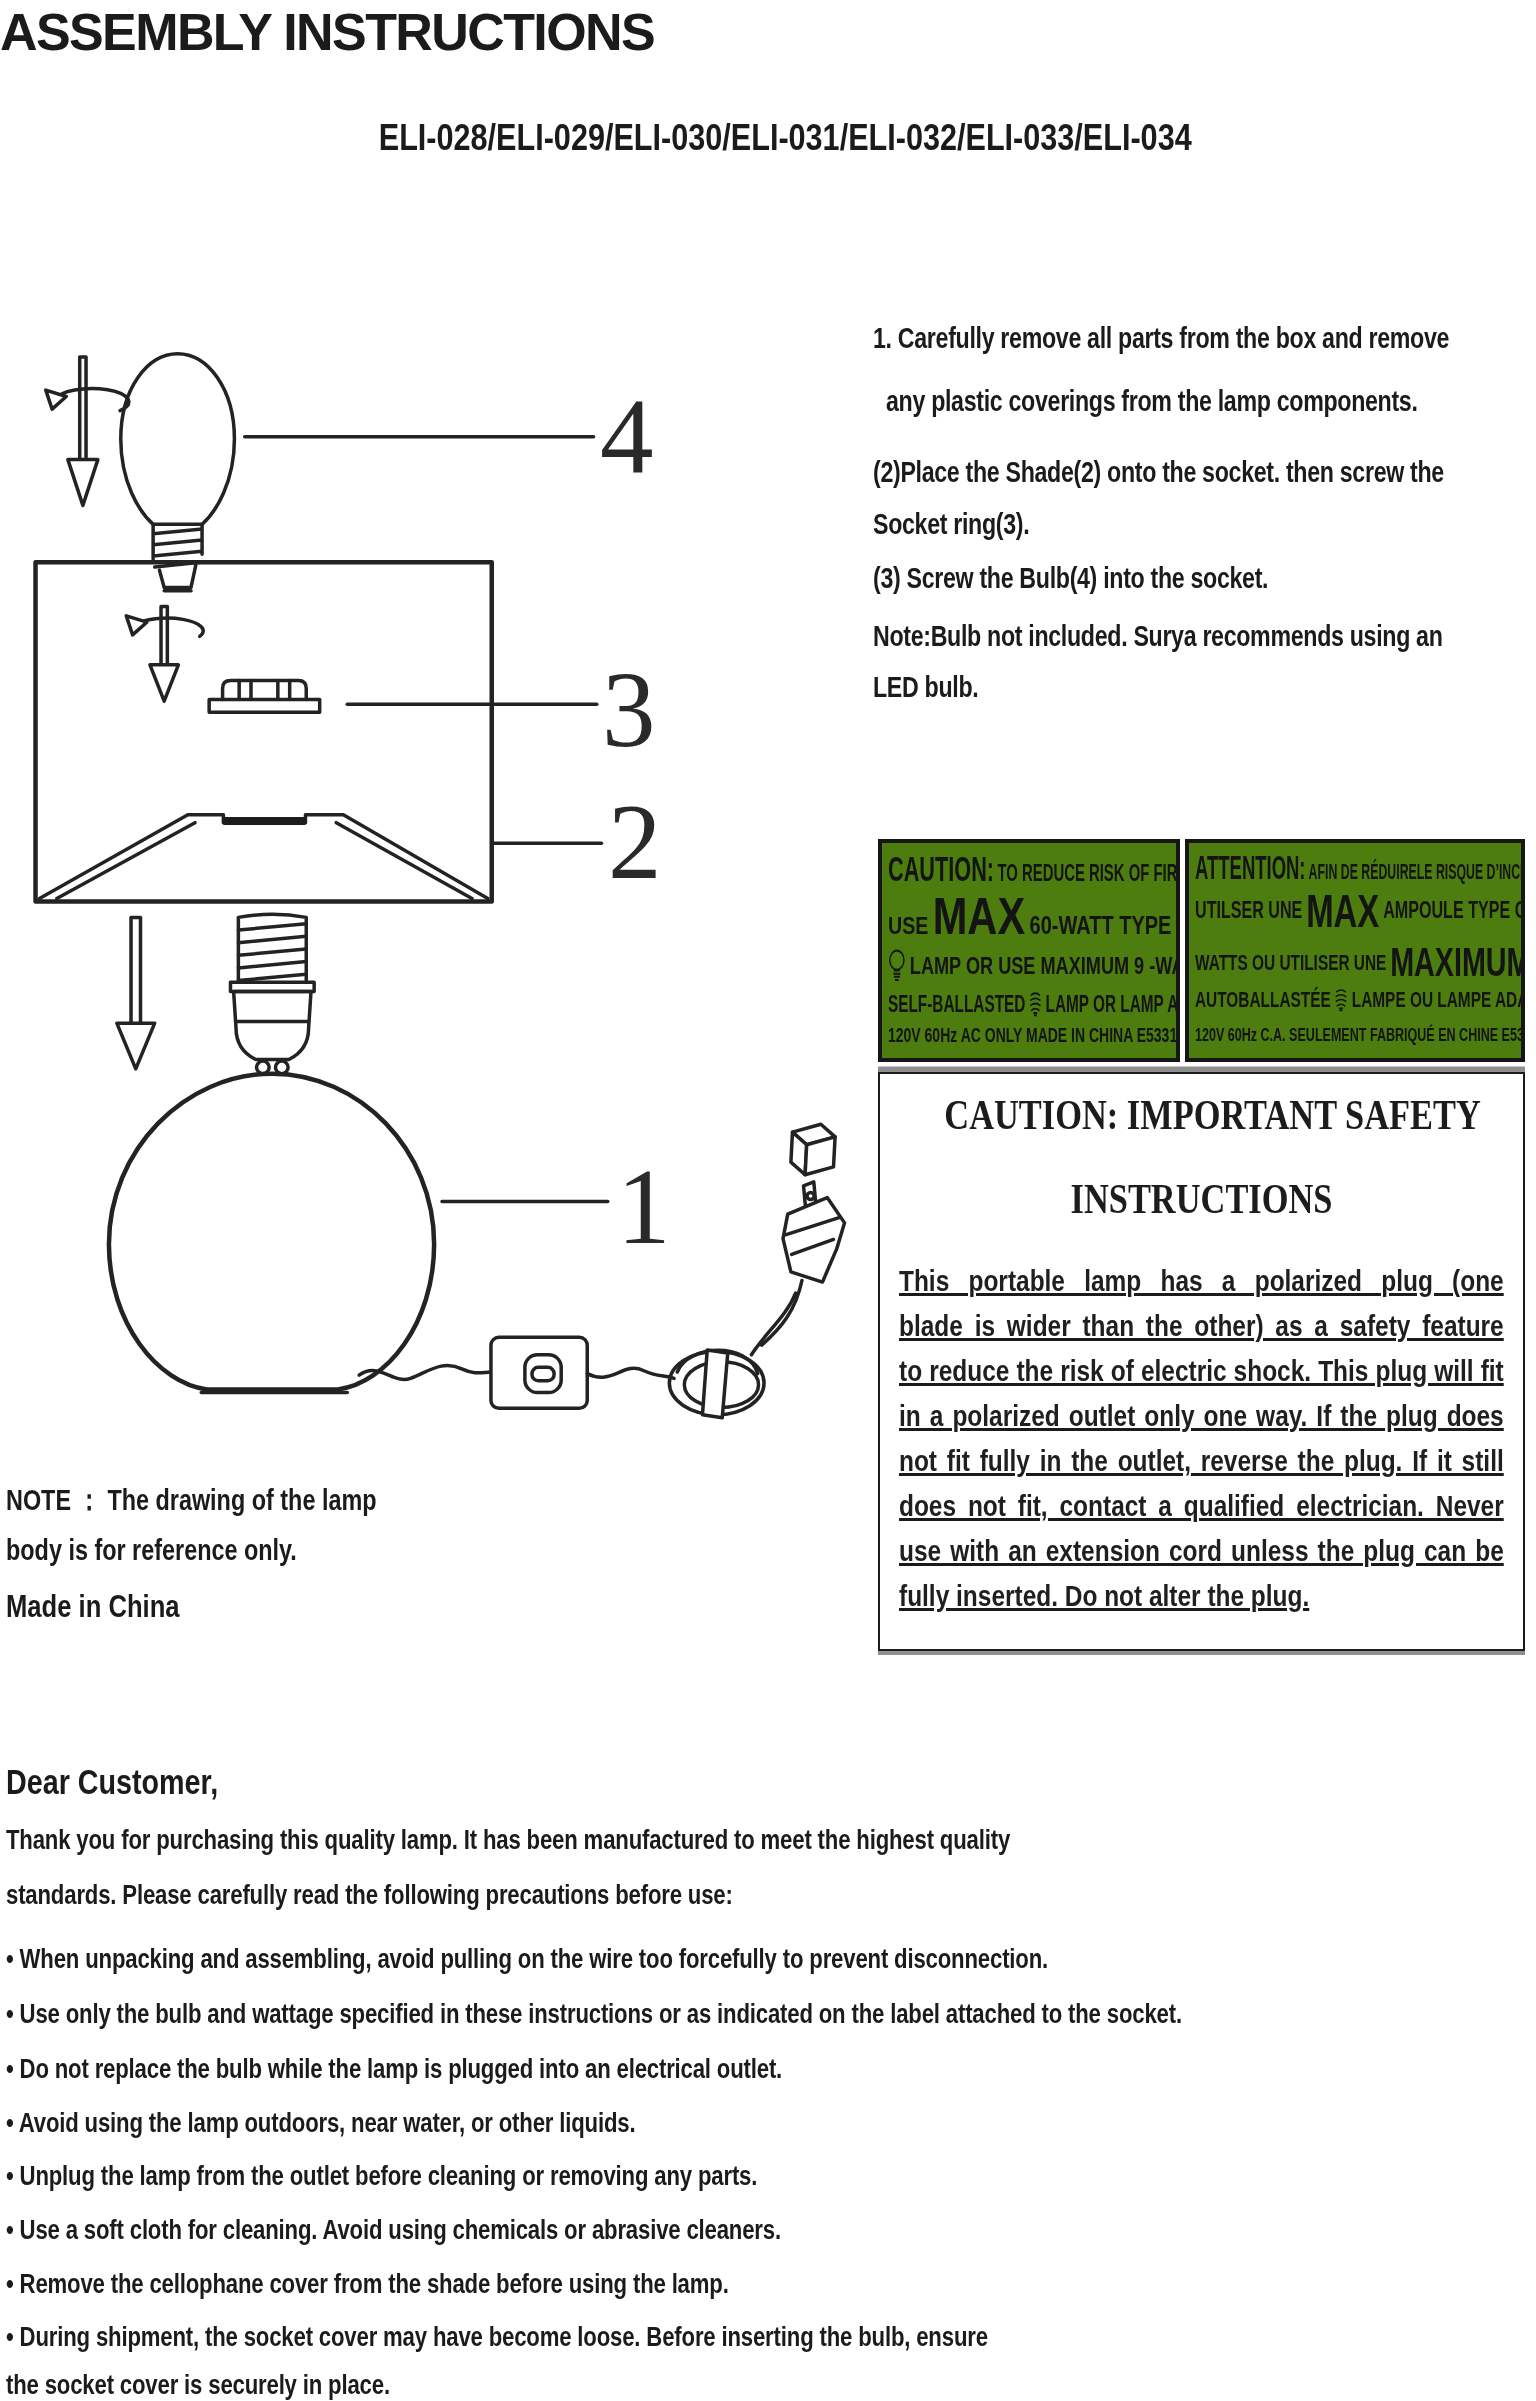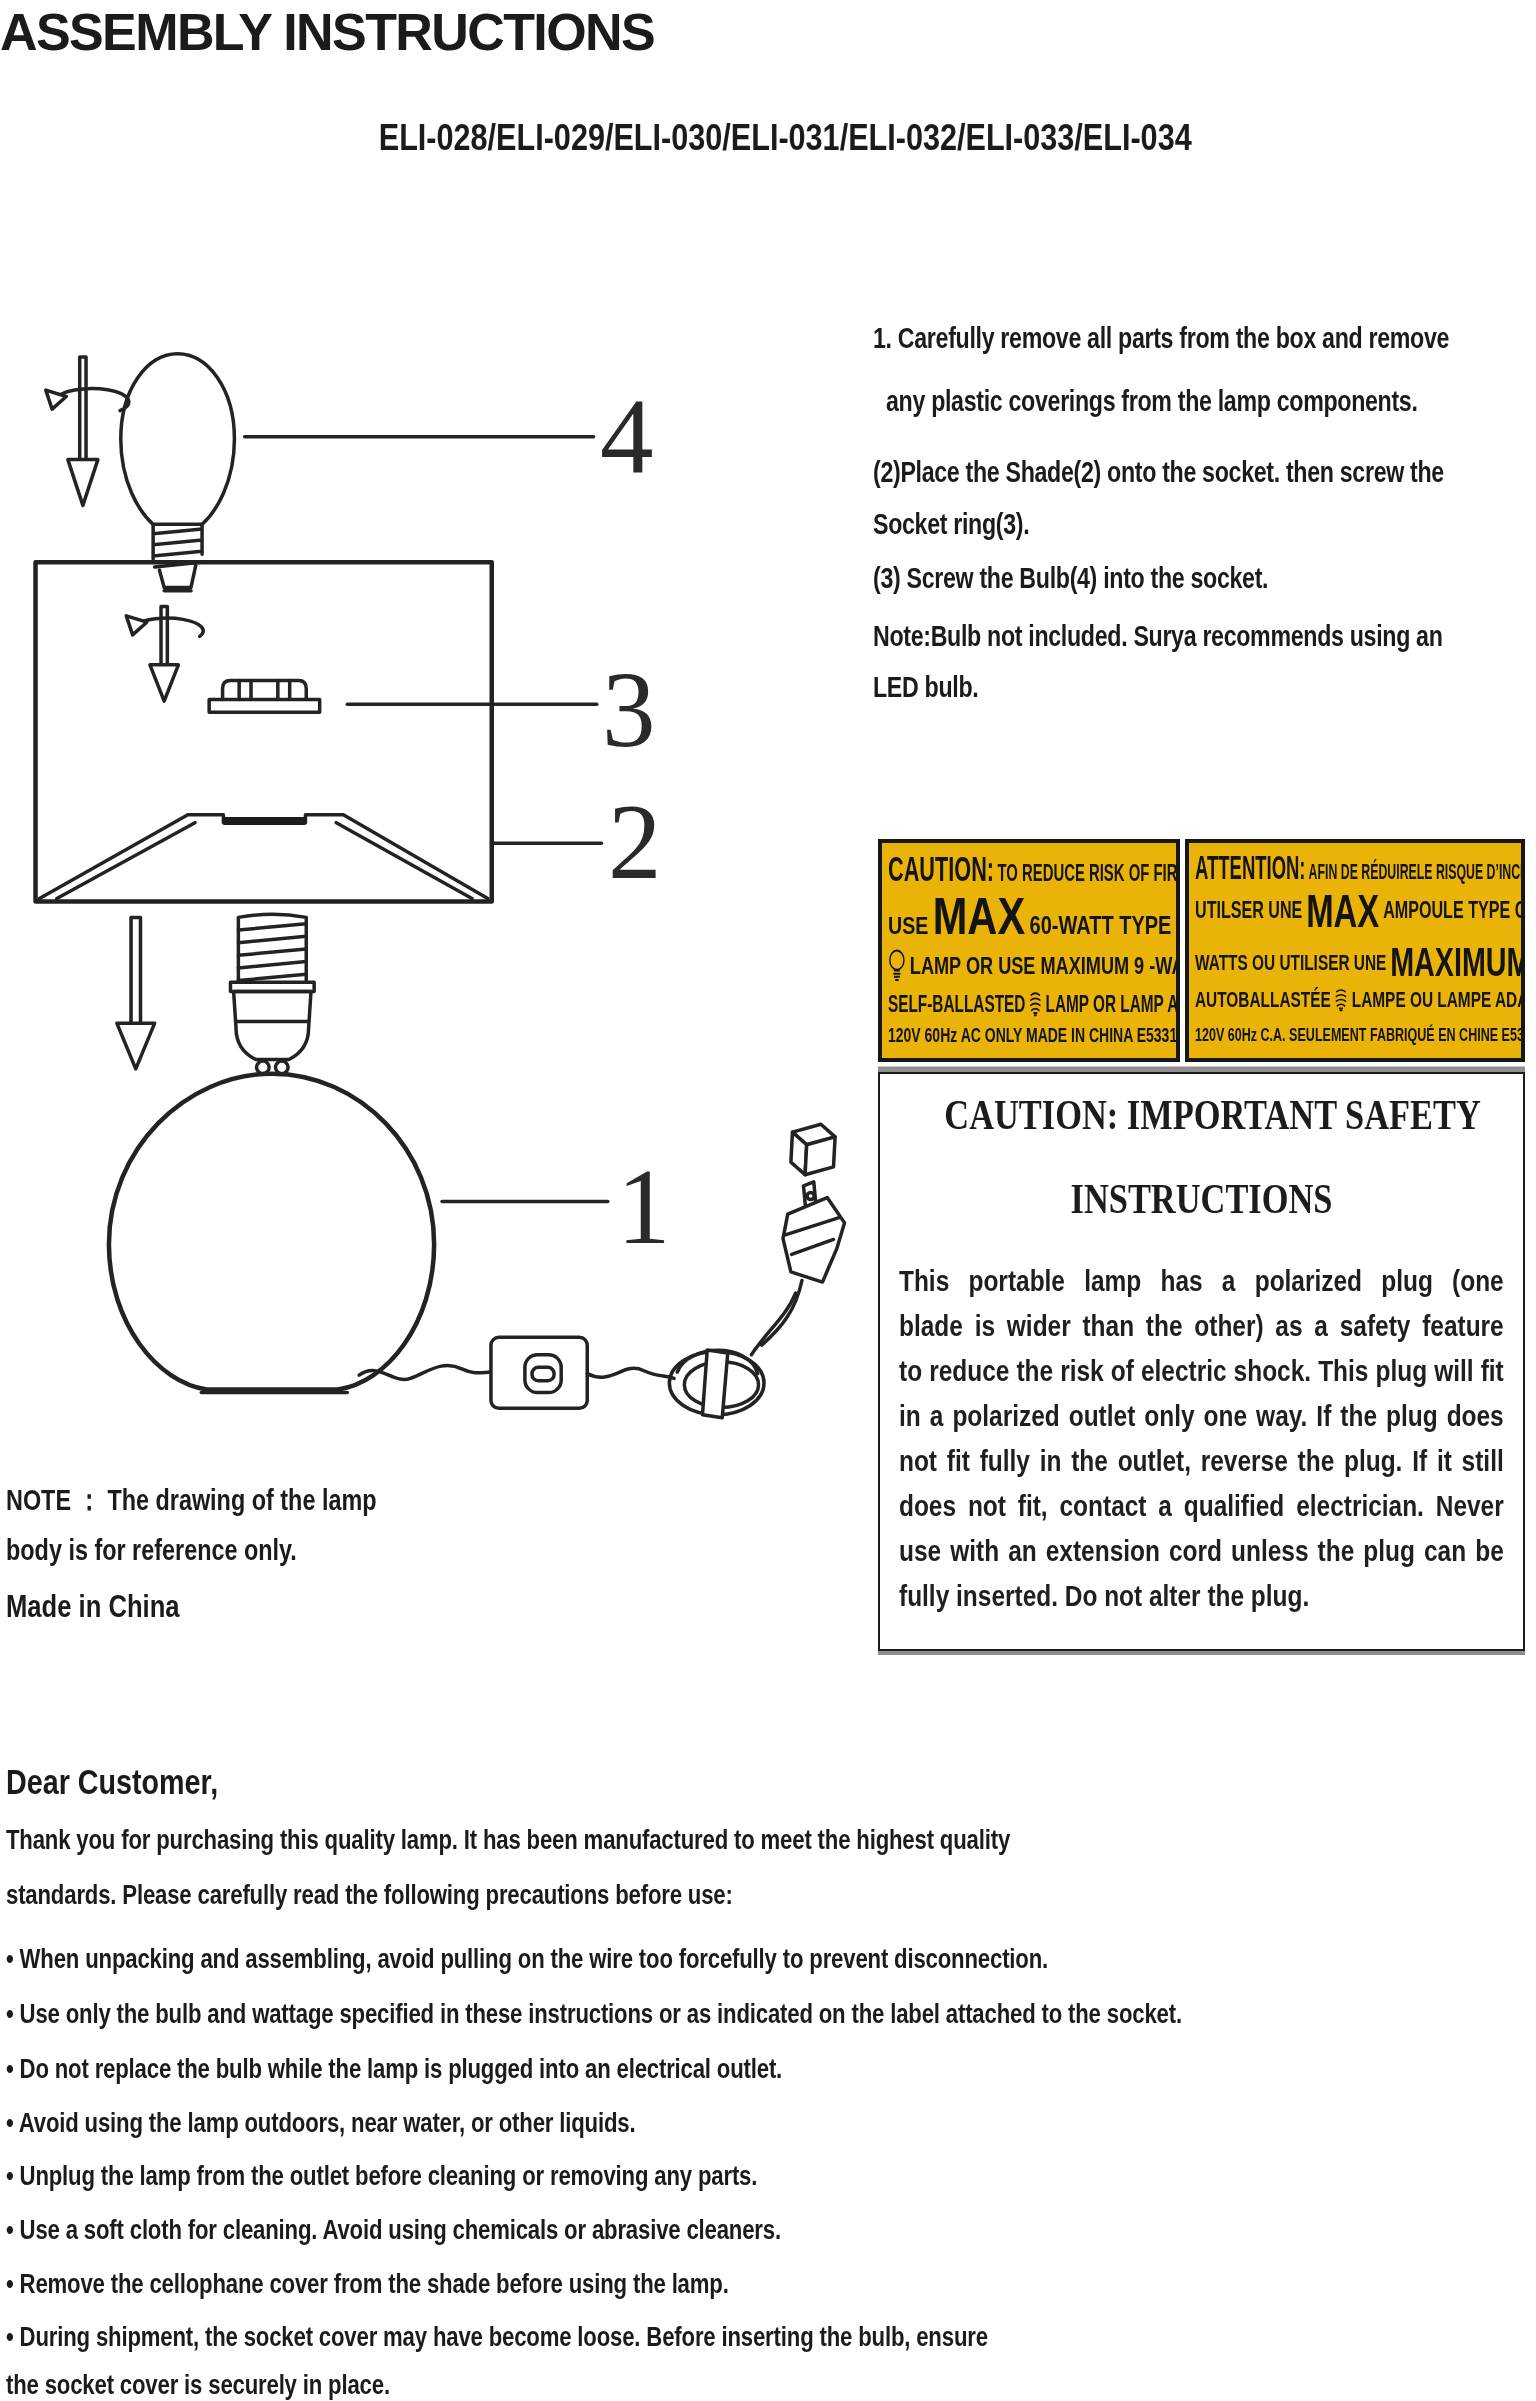--- a/index.html
+++ b/index.html
@@ -18,35 +18,35 @@
   .page-title { left:0; right:0; top:3.2px; text-align:left; font-size:52px; letter-spacing:-1.6px; }
   .models { left:0; right:0; top:117px; text-align:center; font-size:36px;margin-left:35px; }
   .models-inner { display:inline-block; transform:scaleX(0.85); transform-origin:50% 0; }
 
   .step { font-size:29px; letter-spacing:-0.4px; transform:scaleX(0.80); }
 
   .part-num { position:absolute; font-family:"Liberation Serif", serif; font-weight:400;
               color:#2a2a2a; font-size:107px; line-height:1; }
 
   
-  .rating-label { position:absolute; box-sizing:border-box; border:4px solid #161616; background:#eab308; overflow:hidden; }
+  .rating-label { position:absolute; box-sizing:border-box; border:4px solid #161616; background:#4d7c0f; overflow:hidden; }
   .cl { position:absolute; white-space:nowrap; font-weight:bold; color:#141414;
         transform-origin:0 0; display:flex; align-items:baseline; gap:5.5px; line-height:1; }
   .cl .icoflex { align-self:center; }
   .cl svg { display:block; }
 
   
   .safety-box { position:absolute; left:878px; top:1072px; width:647px; height:579px;
                 box-sizing:border-box; border:2.4px solid #1c1c1c; background:#fff;
                 box-shadow:0 -5.5px 0 #8f8f8f, 0 4px 0 #8f8f8f; }
   .sb-h { text-align:center; font-family:"Liberation Serif", serif; font-weight:bold; color:#1c1c1c;
           font-size:43px; white-space:nowrap; transform:scaleX(0.80); transform-origin:50% 0; line-height:1; }
   .sb-h1 { margin-top:19px; }
   .sb-h2 { margin-top:41px; }
-  .sb-body { margin:38px 16px 0 19px; }
+  .sb-body { margin:38px 16px 0 19px;text-decoration:underline; }
   .sline { width:742px; transform:scaleX(0.815); transform-origin:0 0;
            font-size:30px; font-weight:bold; color:#1f1f1f; line-height:45px;
            text-align:justify; text-align-last:justify; }
   .sline-last { text-align-last:left; }
 
   .note-line { font-size:30px; transform:scaleX(0.78); }
   .madein { font-size:32px; transform:scaleX(0.80); }
 
   .salutation { font-size:35px; transform:scaleX(0.82); }
   .bl { font-size:27px; transform:scaleX(0.82); letter-spacing:-0.2px; }

